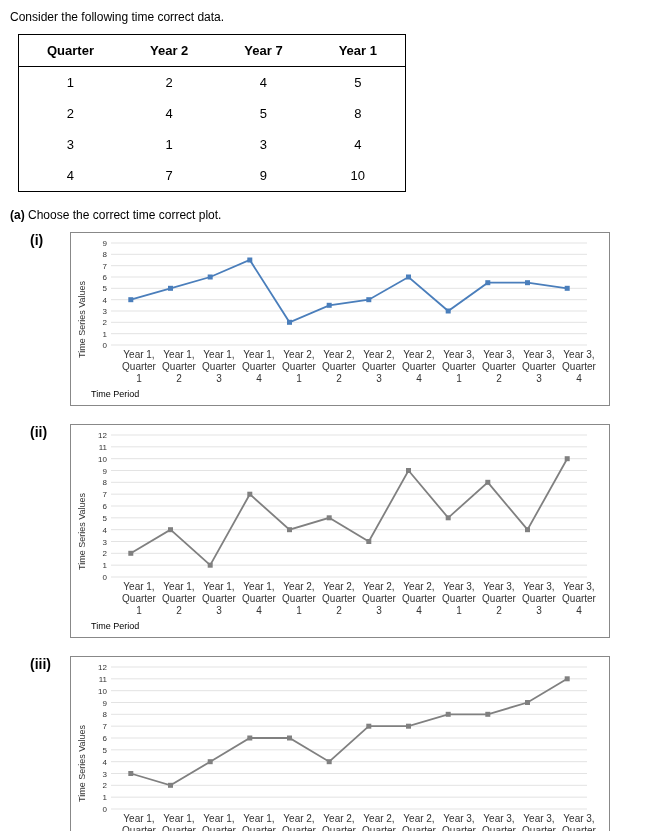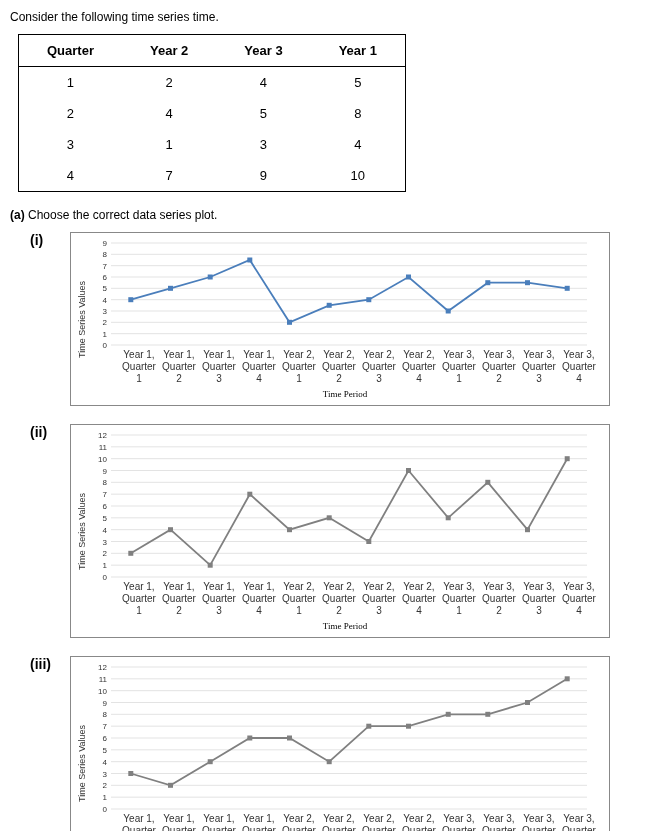--- a/index.html
+++ b/index.html
@@ -58,37 +58,36 @@
   margin-left: 28px;
   font-size: 10px;
   color: #333;
 }
 .xlabels-row .xl {
   flex: 1;
   text-align: center;
   line-height: 1.2;
 }
 .xaxis-title {
-  text-align: center;
+  text-align: left;
   font-size: 9px;
   margin-top: 4px;
-  font-family: Liberation Serif, serif;
 }
 </style>
 </head>
 <body>
 
-<div class="intro">Consider the following time series time.</div>
+<div class="intro">Consider the following time correct data.</div>
 
 <table class="data">
   <thead>
     <tr>
       <th>Quarter</th>
       <th>Year 2</th>
-      <th>Year 3</th>
+      <th>Year 7</th>
       <th>Year 1</th>
     </tr>
   </thead>
   <tbody id="tbody">
       <tr>
         <td>1</td>
         <td>2</td>
         <td>4</td>
         <td>5</td>
       </tr>
@@ -108,21 +107,21 @@
         <td>4</td>
         <td>7</td>
         <td>9</td>
         <td>10</td>
       </tr>
     </tbody>
 </table>
 
 <div class="question-label">
   <b>(a)</b>
-  <span>Choose the correct data series plot.</span>
+  <span>Choose the correct time correct plot.</span>
 </div>
 
 <div class="plots" id="plots">
   <div class="plot-row">
     <div class="roman">(i)</div>
     <div class="chart-box">
       <div class="chart-inner">
         <div class="ylabel">Time Series Values</div>
         <div class="plot-area">
           <svg width="500" height="110">

